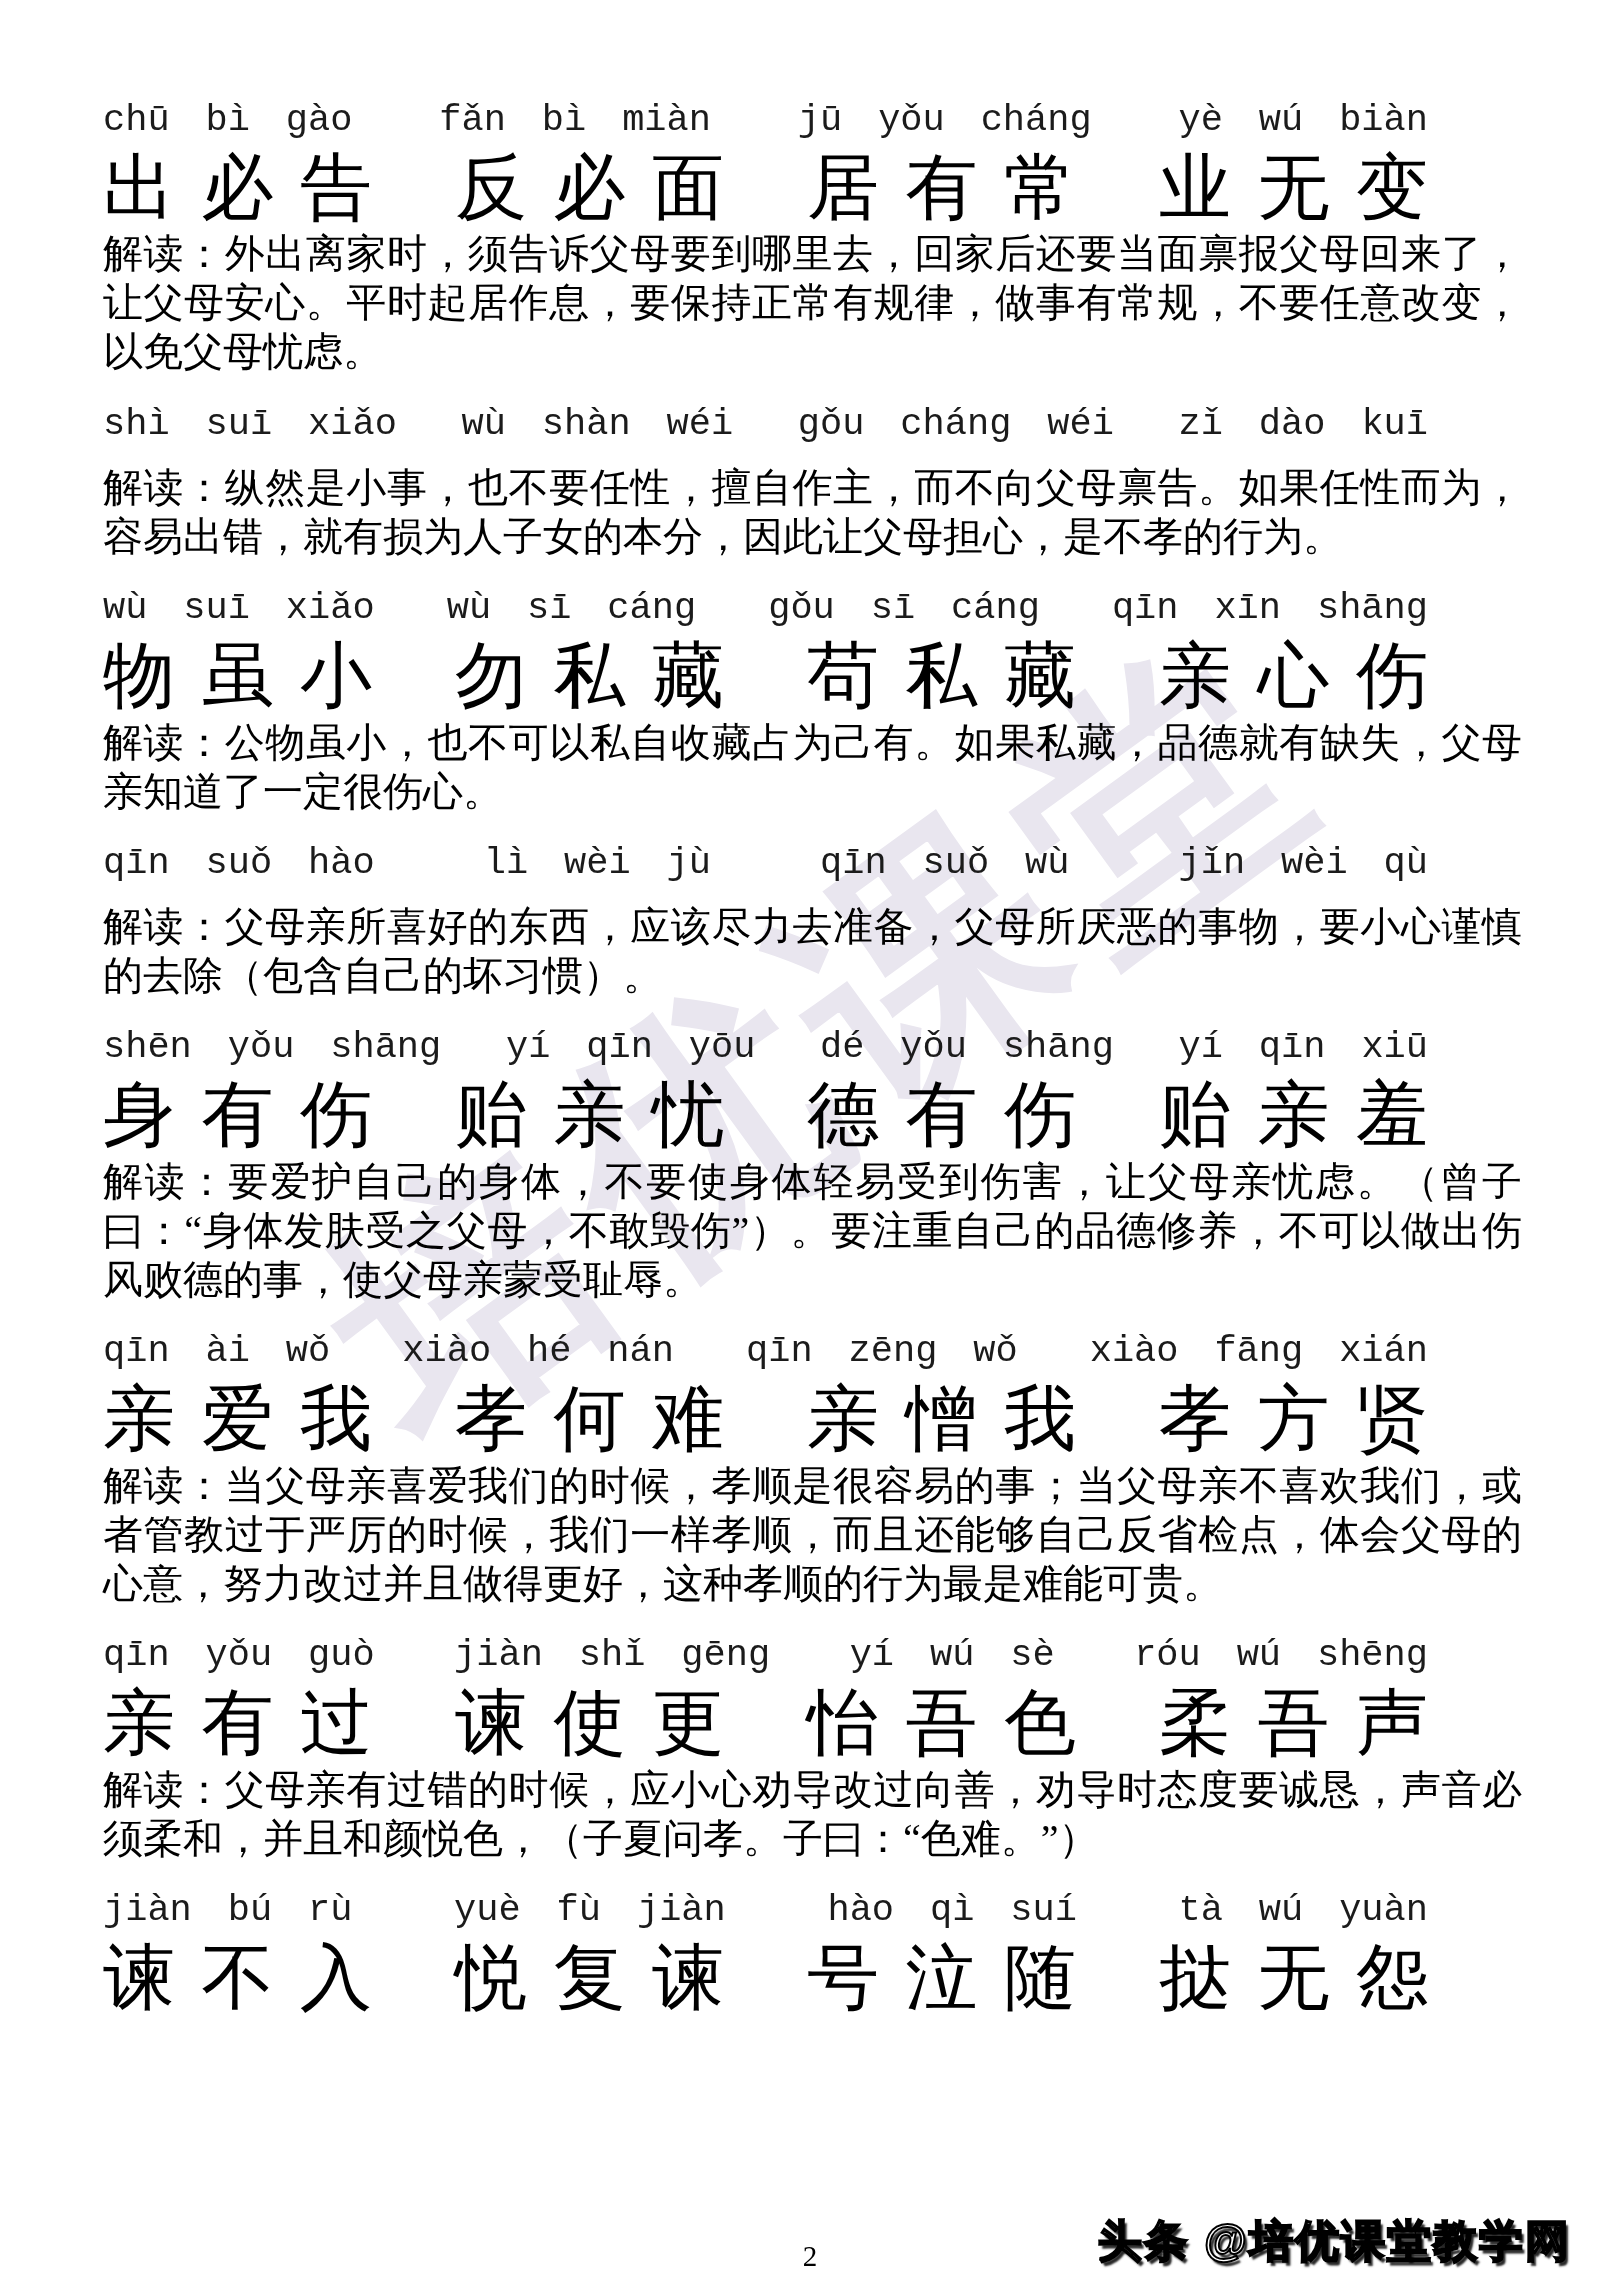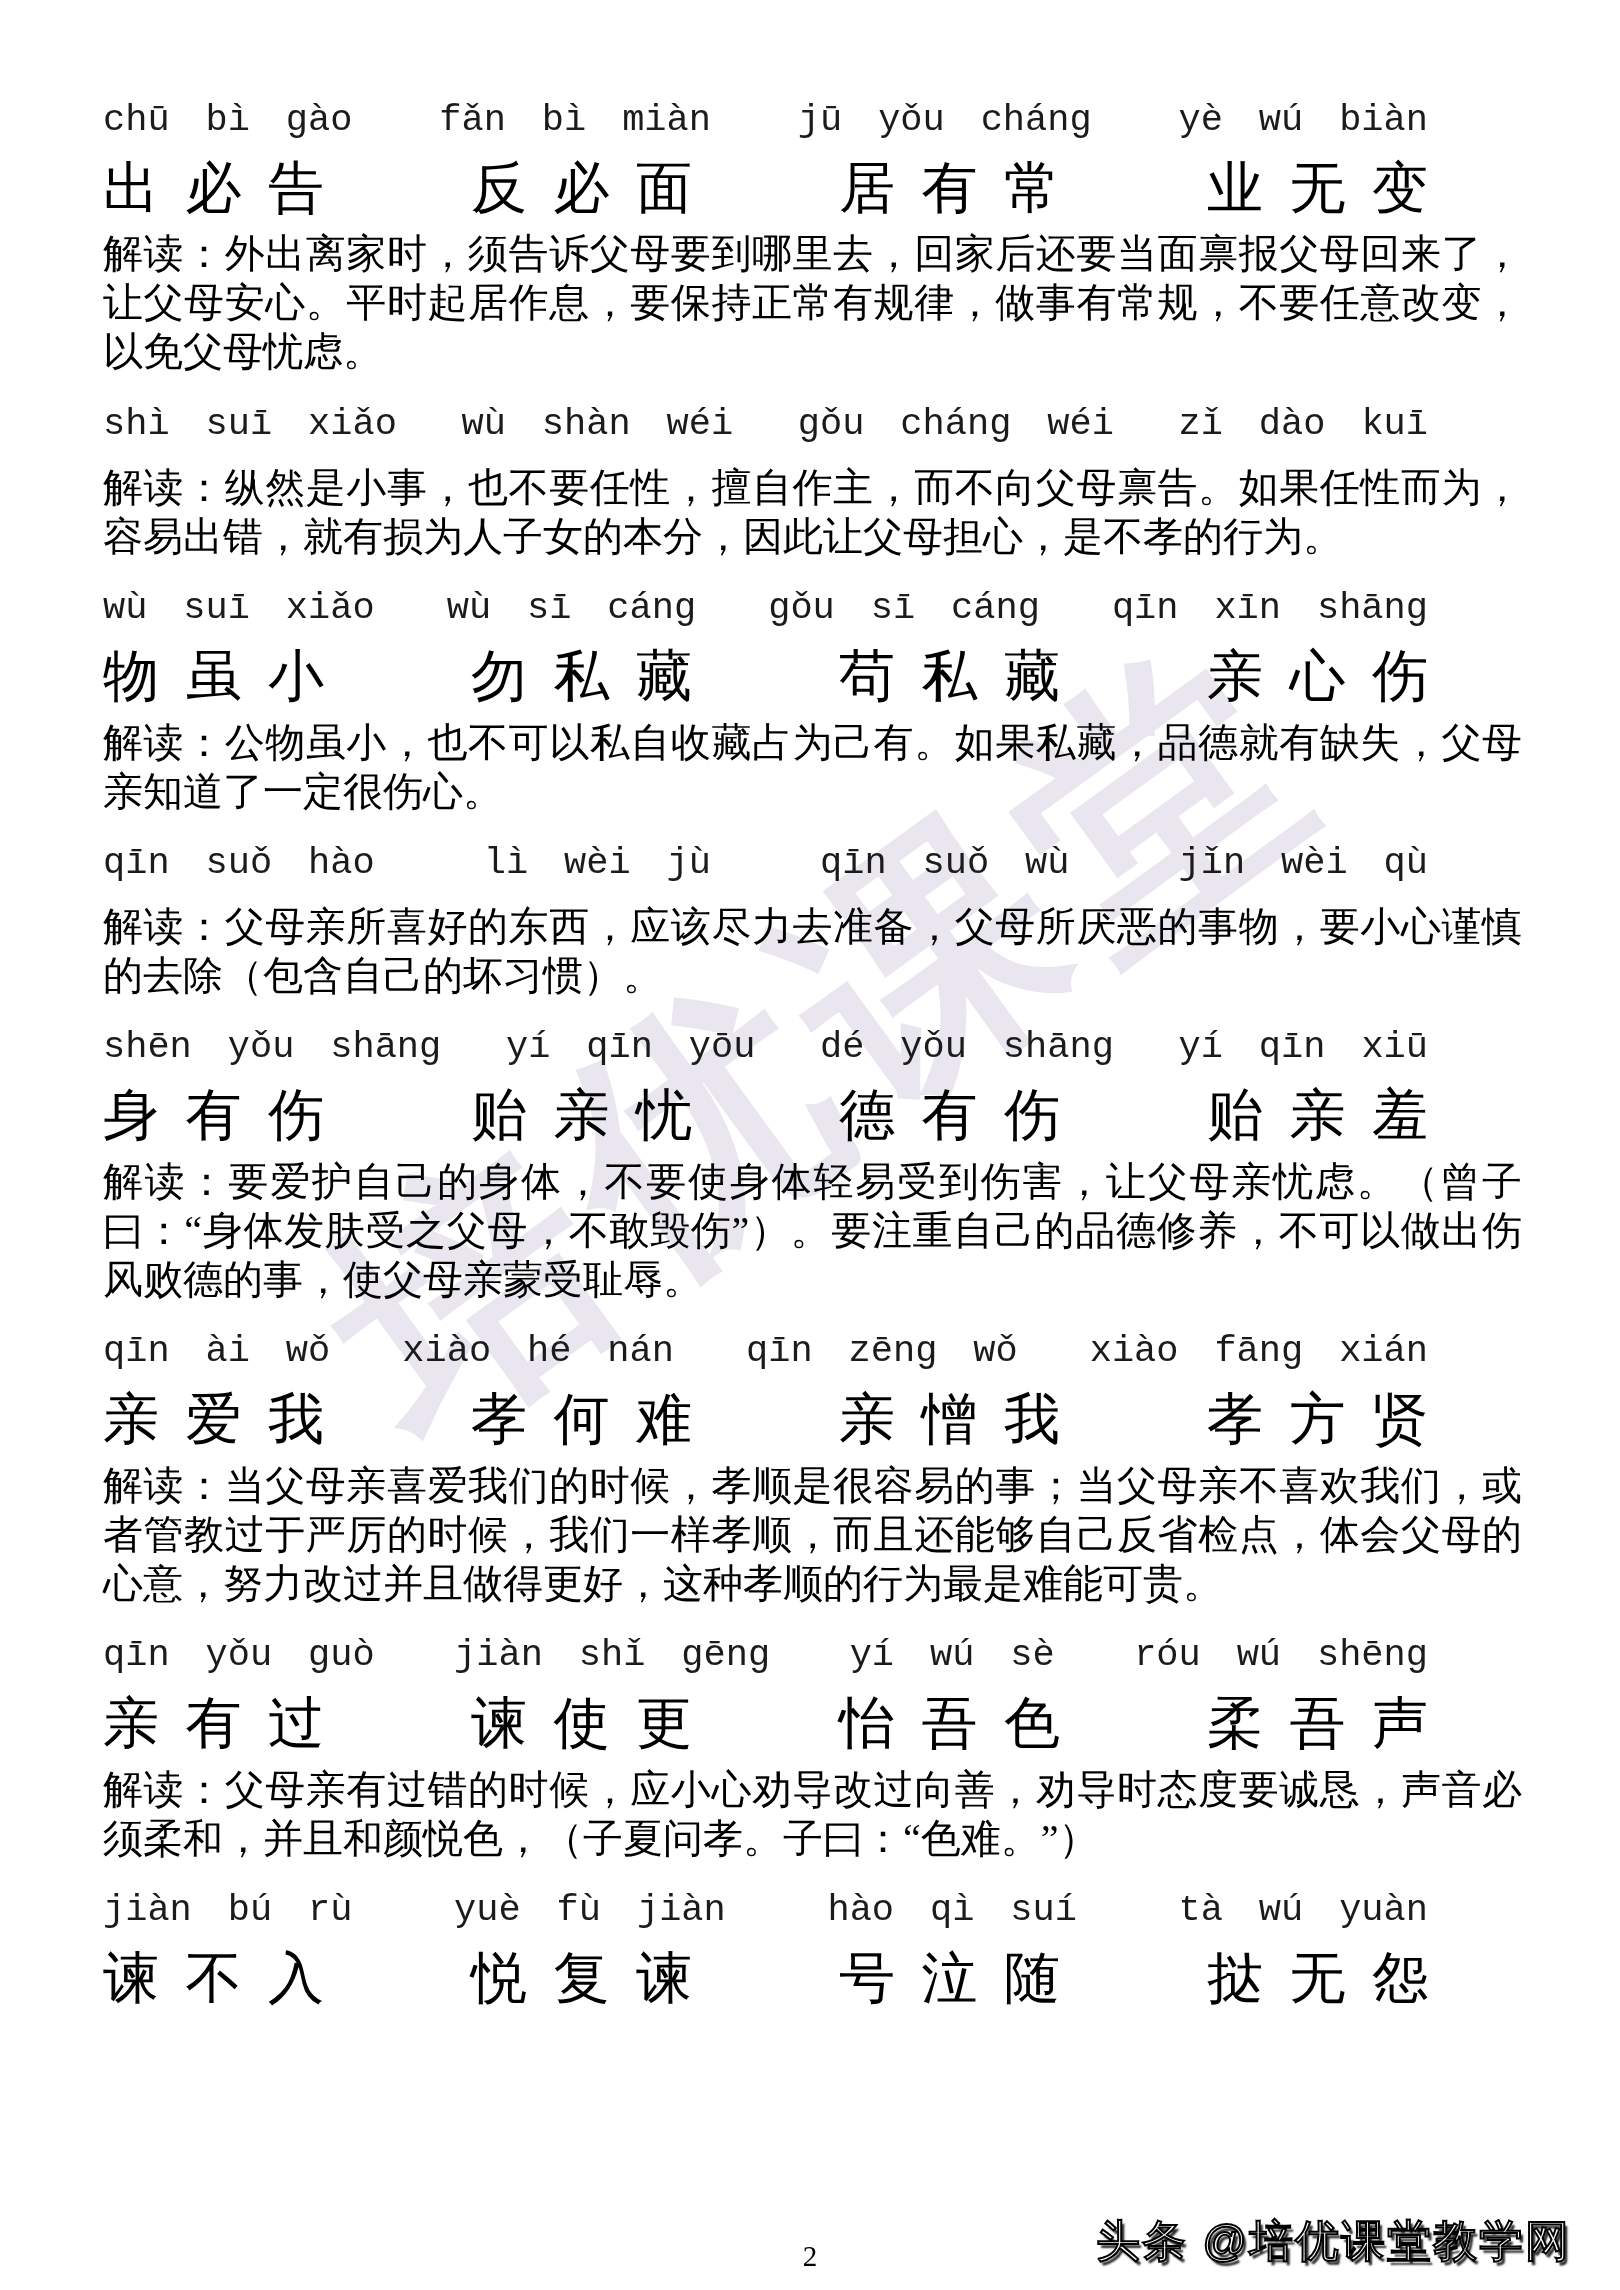--- a/index.html
+++ b/index.html
@@ -39,21 +39,21 @@
     line-height: 45px;
     color: #1b1b1b;
     margin-bottom: 15.7px;
   }
   .pinyin-row .py { word-spacing: 13.7px; white-space: nowrap; }
   .hanzi-row {
     display: flex;
     justify-content: space-between;
     width: 1325px;
     font-family: "Liberation Serif", serif;
-    font-size: 56px;
+    font-size: 72px;
     line-height: 59px;
     color: #000;
     margin-bottom: 11.8px;
   }
   .hanzi-row .hz {
     letter-spacing: 26.5px;
     margin-right: -26.5px;
     white-space: nowrap;
   }
   p.jiedu {
@@ -72,21 +72,21 @@
     text-align: center;
     font-family: "Liberation Serif", serif;
     font-size: 29px;
     color: #000;
     z-index: 1;
   }
   .stamp {
     position: absolute;
     right: 49px; bottom: 19.6px;
     font-family: "Liberation Sans", sans-serif;
-    font-weight: normal;
+    font-weight: bold;
     font-size: 44px;
     letter-spacing: 2px;
     color: #ffffff;
     -webkit-text-stroke: 2px #000;
     text-shadow: 2.9px 3.9px 2px rgba(0,0,0,0.85);
     z-index: 2;
     white-space: nowrap;
   }
 </style>
 </head>

